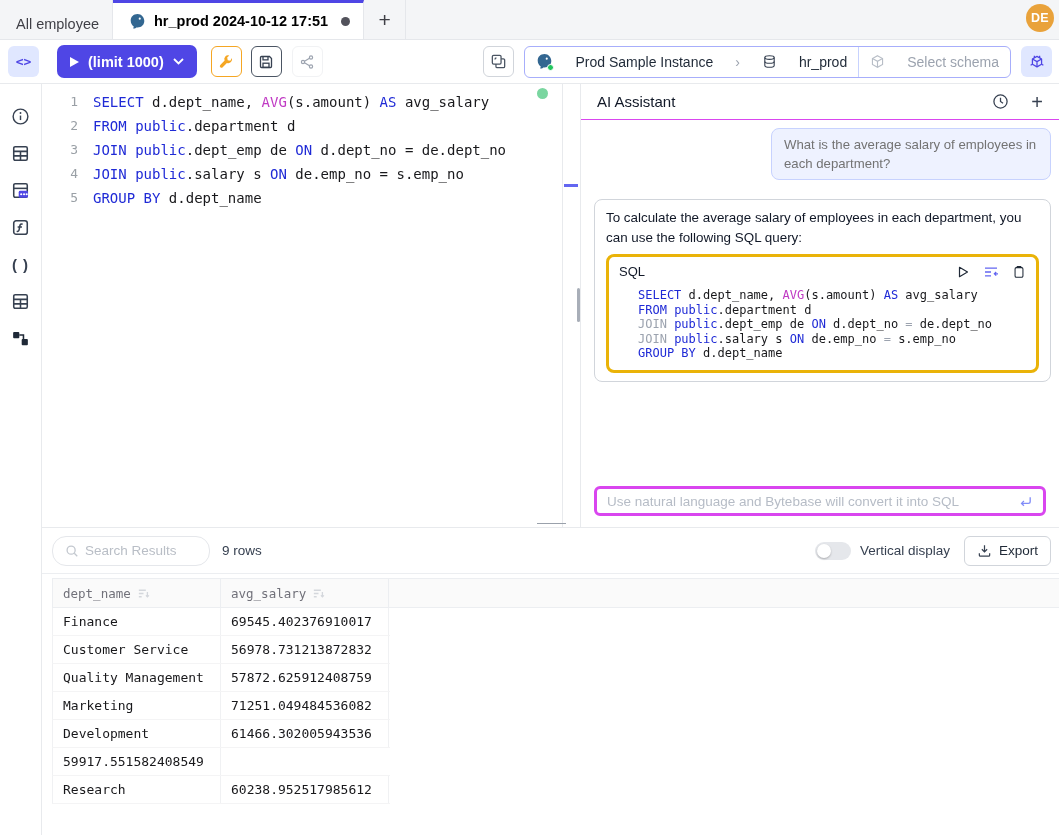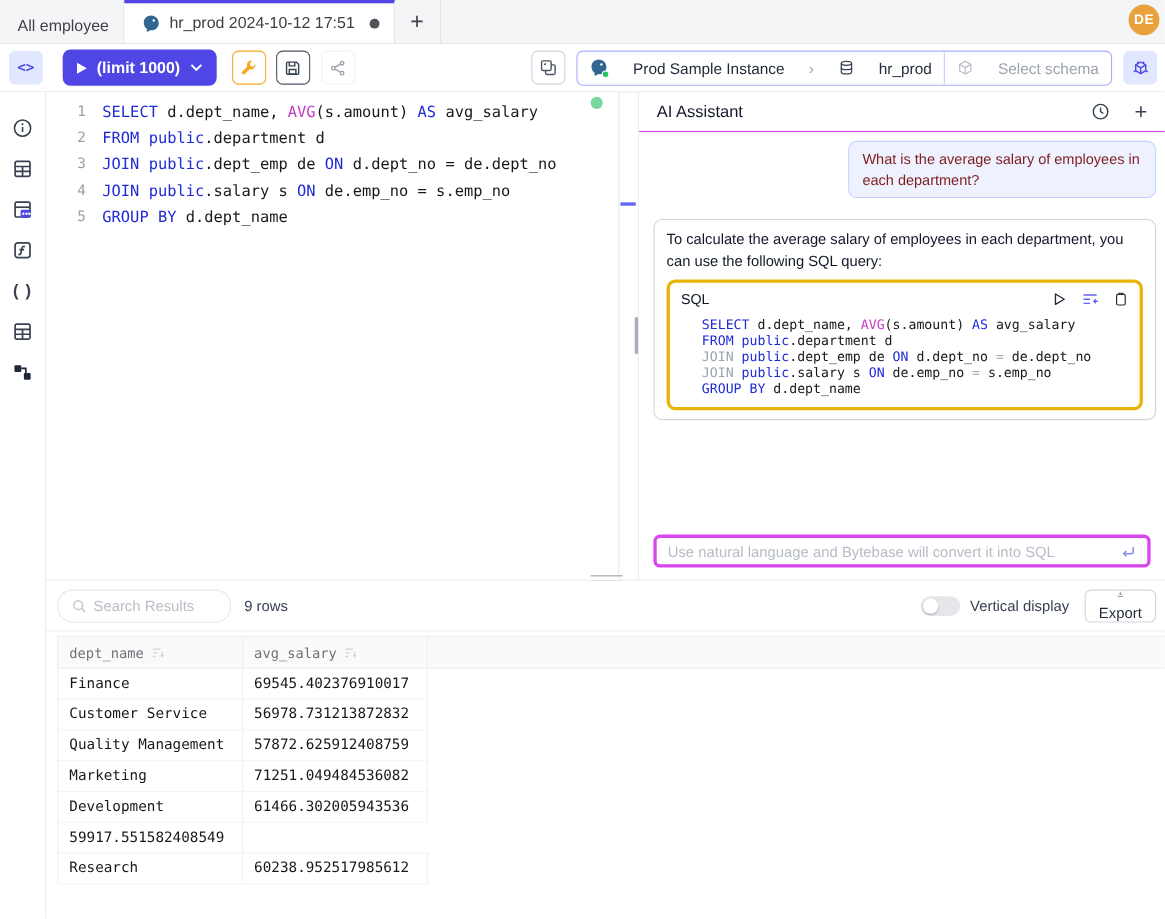--- a/index.html
+++ b/index.html
@@ -5,21 +5,21 @@
   * { margin:0; padding:0; box-sizing:border-box; }
   html,body { background:#fff; }
   body { font-family:"Liberation Sans", sans-serif; }
   .app { position:relative; width:1059px; height:835px; background:#fff; overflow:hidden; }
 
   
   .tabbar { position:absolute; left:0; top:0; width:100%; height:40px; background:#f4f5f7;
             border-bottom:1px solid #e5e7eb; display:flex; align-items:stretch; }
   .tab { display:flex; align-items:center; gap:8px; padding:0 13px 0 16px; font-size:14.5px; color:#3f3f46; cursor:pointer; }
   .tab.inactive { border-right:1px solid #e5e7eb;flex-direction:column; }
-  .tab.active { background:#fff; border-top:3px solid #4f46e5; border-right:1px solid #e5e7eb; color:#404040; font-weight:400; }
+  .tab.active { background:#fff; border-top:3px solid #4f46e5; border-right:1px solid #e5e7eb; color:#000000; font-weight:700; }
   .tab .close { margin-left:14px; color:#52525b; font-size:16px; line-height:1; }
   .unsaved-dot { width:9px; height:9px; border-radius:50%; background:#52525b; margin-left:5px; }
   .newtab { width:42px; display:flex; align-items:center; justify-content:center; font-size:21px; color:#3f3f46;
             border-right:1px solid #e5e7eb; cursor:pointer; }
   .avatar { position:absolute; right:5px; top:4px; width:28px; height:28px; border-radius:50%;
             background:#e9a23b; color:#fff; font-size:12.5px; font-weight:bold; letter-spacing:.3px;
             display:flex; align-items:center; justify-content:center; }
 
   
   .toolbar { position:absolute; left:0; top:40px; width:100%; height:44px; background:#fff;
@@ -70,21 +70,21 @@
 
   
   .ai-panel { position:absolute; left:581px; top:84px; right:0; height:443px; background:#fff; }
   .ai-header { height:36px; border-bottom:1px solid #d946ef; display:flex; align-items:center; padding:0 16px; }
   .ai-title { font-size:15px; color:#111827; font-weight:500; }
   .ai-header-icons { margin-left:auto; display:flex; align-items:center; gap:22px; }
   .ai-header-icons .hicon { cursor:pointer; display:flex; align-items:center; }
   .plus-glyph { font-size:20px; color:#374151; line-height:1; }
   .ai-messages { padding:8px 8px 0 13px; }
   .user-bubble { margin-left:auto; margin-right:0; width:280px; background:#eef2ff; border:1px solid #c7d2fe;
-                 border-radius:8px; padding:6px 12px; font-size:13.2px; line-height:19px; color:#7f1d1d; }
+                 border-radius:8px; padding:6px 12px; font-size:13.2px; line-height:19px; color:#737373; }
   .assistant-box { margin-top:19px; border:1px solid #d1d5db; border-radius:8px; padding:8px 11px;
                    font-size:13.4px; line-height:20px; color:#111827; }
   .code-card { margin-top:6px; border:3px solid #eab308; border-radius:8px; overflow:hidden; }
   .code-card-head { display:flex; align-items:center; padding:5px 10px 3px 10px; }
   .code-lang { font-size:13px; color:#111827; }
   .code-card-icons { margin-left:auto; display:flex; align-items:center; gap:13px; }
   .code-card-icons .cicon { cursor:pointer; display:flex; align-items:center; }
   .code-card pre { padding:3px 10px 9px 14px; }
   .mini .code-line { height:14.5px; line-height:14.5px; font-size:12px; font-family:"DejaVu Sans Mono",monospace; }
   .ai-input { position:absolute; left:13px; right:13px; bottom:11px; height:30px; border:3px solid #d946ef;
@@ -98,21 +98,21 @@
   .search-box { width:158px; height:30px; border:1px solid #e5e7eb; border-radius:14px; display:flex; align-items:center; gap:6px; padding:0 12px; }
   .search-box input { flex:1; min-width:0; border:none; outline:none; font-size:13.5px; background:transparent; font-family:"Liberation Sans",sans-serif; }
   .search-box input::placeholder { color:#b9bec6; }
   .rowcount { margin-left:12px; font-size:13.5px; color:#374151; }
   .results-right { margin-left:auto; display:flex; align-items:center; }
   .toggle { width:36px; height:18px; border-radius:9px; background:#e5e7eb; position:relative; cursor:pointer; flex:none; }
   .toggle .knob { position:absolute; left:2px; top:2px; width:14px; height:14px; border-radius:50%; background:#fff;
                   box-shadow:0 1px 2px rgba(0,0,0,.25); }
   .toggle-label { margin-left:9px; font-size:13.5px; color:#374151; }
   .export-btn { margin-left:14px; height:30px; border:1px solid #d1d5db; border-radius:6px; background:#fff;
-                display:flex; align-items:center; gap:7px; padding:0 12px; font-size:13.5px; color:#1f2937; cursor:pointer;flex-direction:column; }
+                display:flex; align-items:center; gap:7px; padding:0 12px; font-size:13.5px; color:#1f2937; cursor:pointer; }
   .rtable { position:absolute; left:10px; top:50px; right:0; font-family:"DejaVu Sans Mono",monospace; }
   .thead { display:flex; height:30px; background:#fafafa; border-top:1px solid #eceef1; border-bottom:1px solid #eceef1; border-left:1px solid #eceef1; }
   .hcell { width:168px; flex:none; display:flex; align-items:center; gap:6px; padding-left:10px;
            font-size:12.5px; color:#71717a; border-right:1px solid #eceef1; cursor:pointer; }
   .hfill { flex:1; }
   .trow { display:flex; width:338px; height:28px; border-left:1px solid #f0f1f3; border-bottom:1px solid #f4f4f5; }
   .tcell { width:168px; flex:none; line-height:27px; padding-left:10px; font-size:13px; color:#18181b;
            border-right:1px solid #f0f1f3; overflow:hidden; white-space:nowrap; }
 </style>
 </head>

